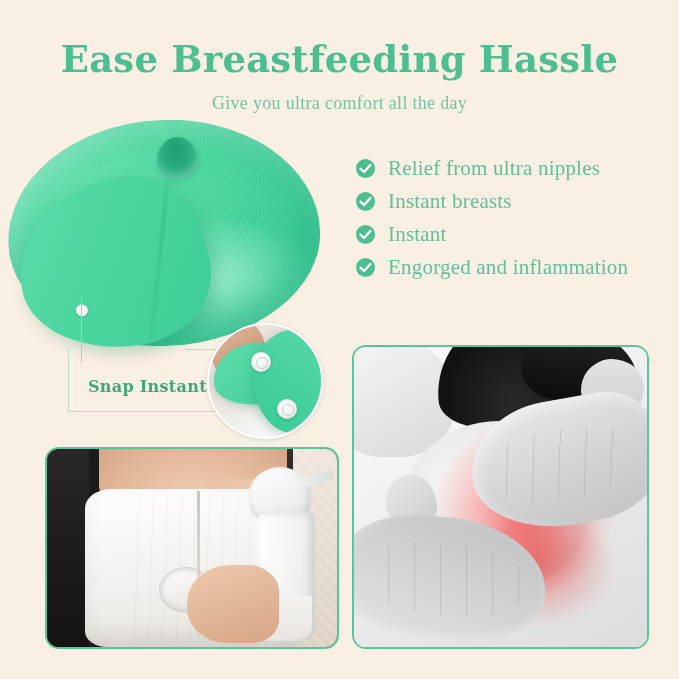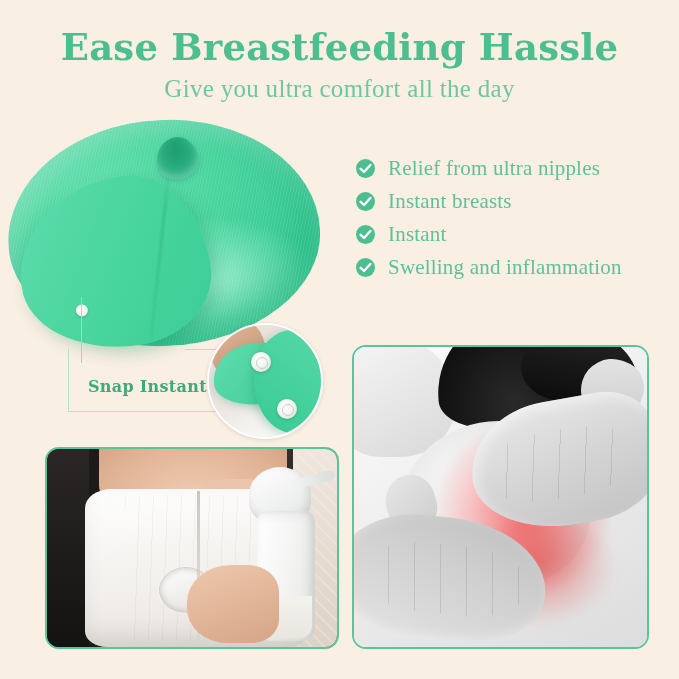--- a/index.html
+++ b/index.html
@@ -29,27 +29,27 @@
     width: 679px;
     text-align: center;
   }
   .title {
     font-family: "DejaVu Serif", "Liberation Serif", serif;
     font-weight: bold;
     font-size: 37px;
     letter-spacing: 0.2px;
     color: #4cbe90;
     line-height: 1.15;
-    margin: 0;
+    margin: 12px;
     white-space: nowrap;
   }
   .subtitle {
     font-family: "Liberation Serif", serif;
     font-weight: normal;
-    font-size: 25px;
+    font-size: 18px;
     color: #6fc6a3;
     margin: 6px 0 0 0;
     letter-spacing: 0.3px;
     white-space: nowrap;
   }
 
   
   .benefits {
     position: absolute;
     left: 356px;
@@ -535,21 +535,21 @@
       </span>
       <span class="benefit-label">Instant</span>
     </div>
 
     <div class="benefit-row">
       <span class="check-icon">
         <svg width="19" height="19" viewBox="0 0 19 19" aria-hidden="true">
           <path d="M4.6 9.8 L8.0 13.0 L14.4 6.0" fill="none" stroke="#ffffff" stroke-width="2.4" stroke-linecap="round" stroke-linejoin="round"></path>
         </svg>
       </span>
-      <span class="benefit-label">Swelling and inflammation</span>
+      <span class="benefit-label">Engorged and inflammation</span>
     </div>
 
   </div>
 
   <div class="photo-frame photo-left">
     <div class="pl-bg"></div>
     <div class="pl-wall"></div>
     <div class="pl-robe-l"></div>
     <div class="pl-robe-r"></div>
     <div class="pl-skin-chest"></div>

